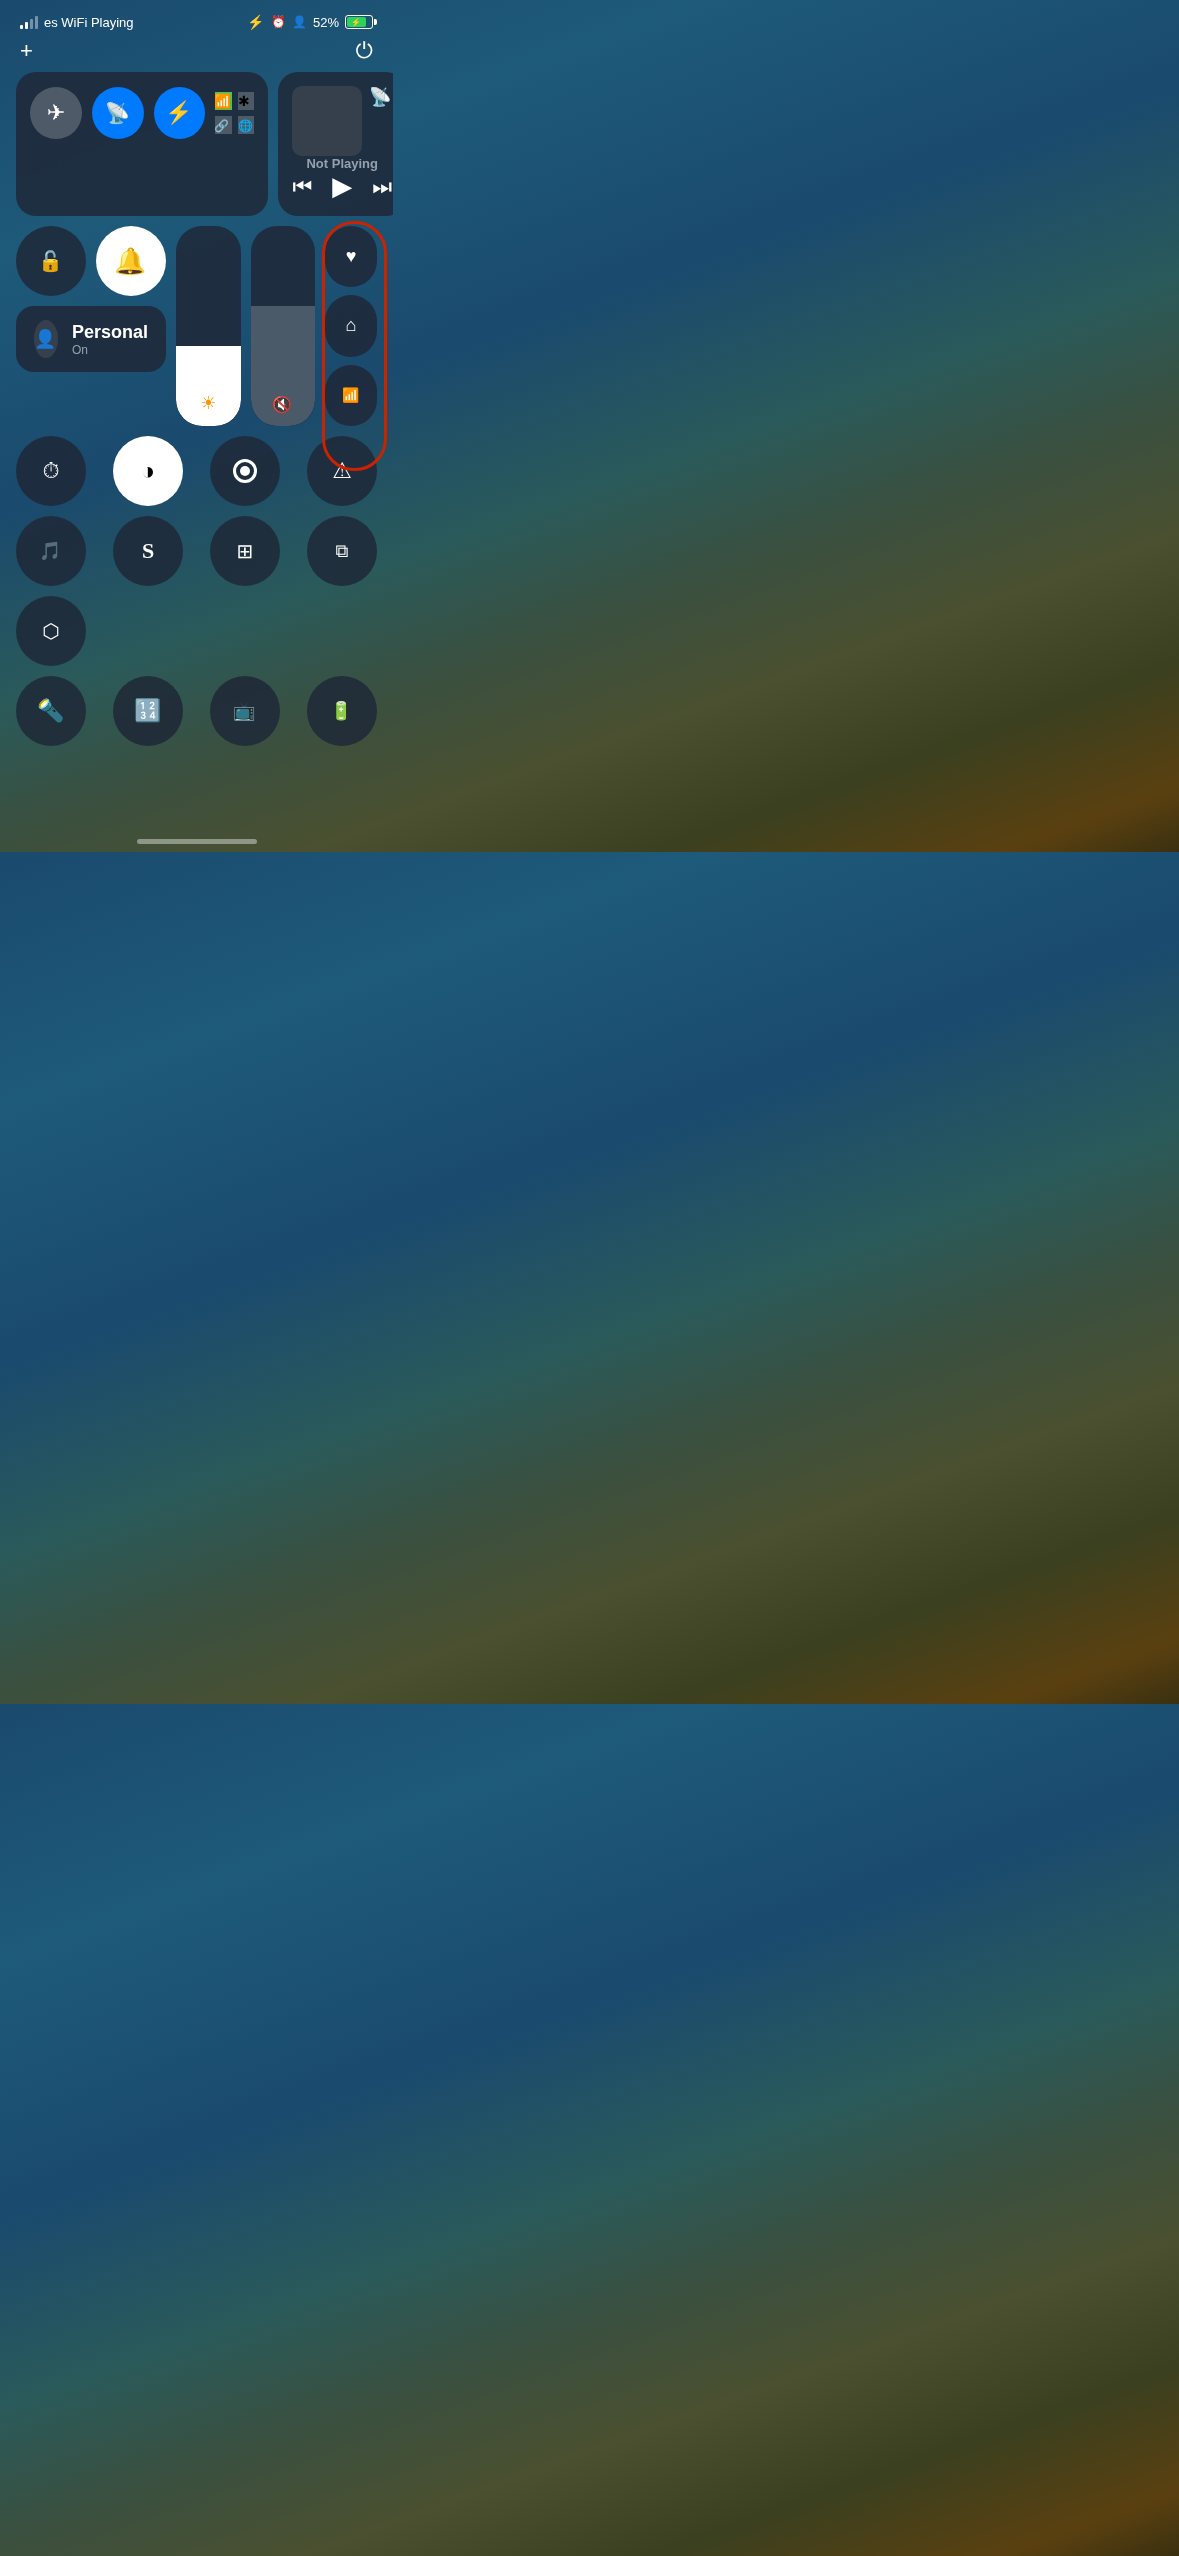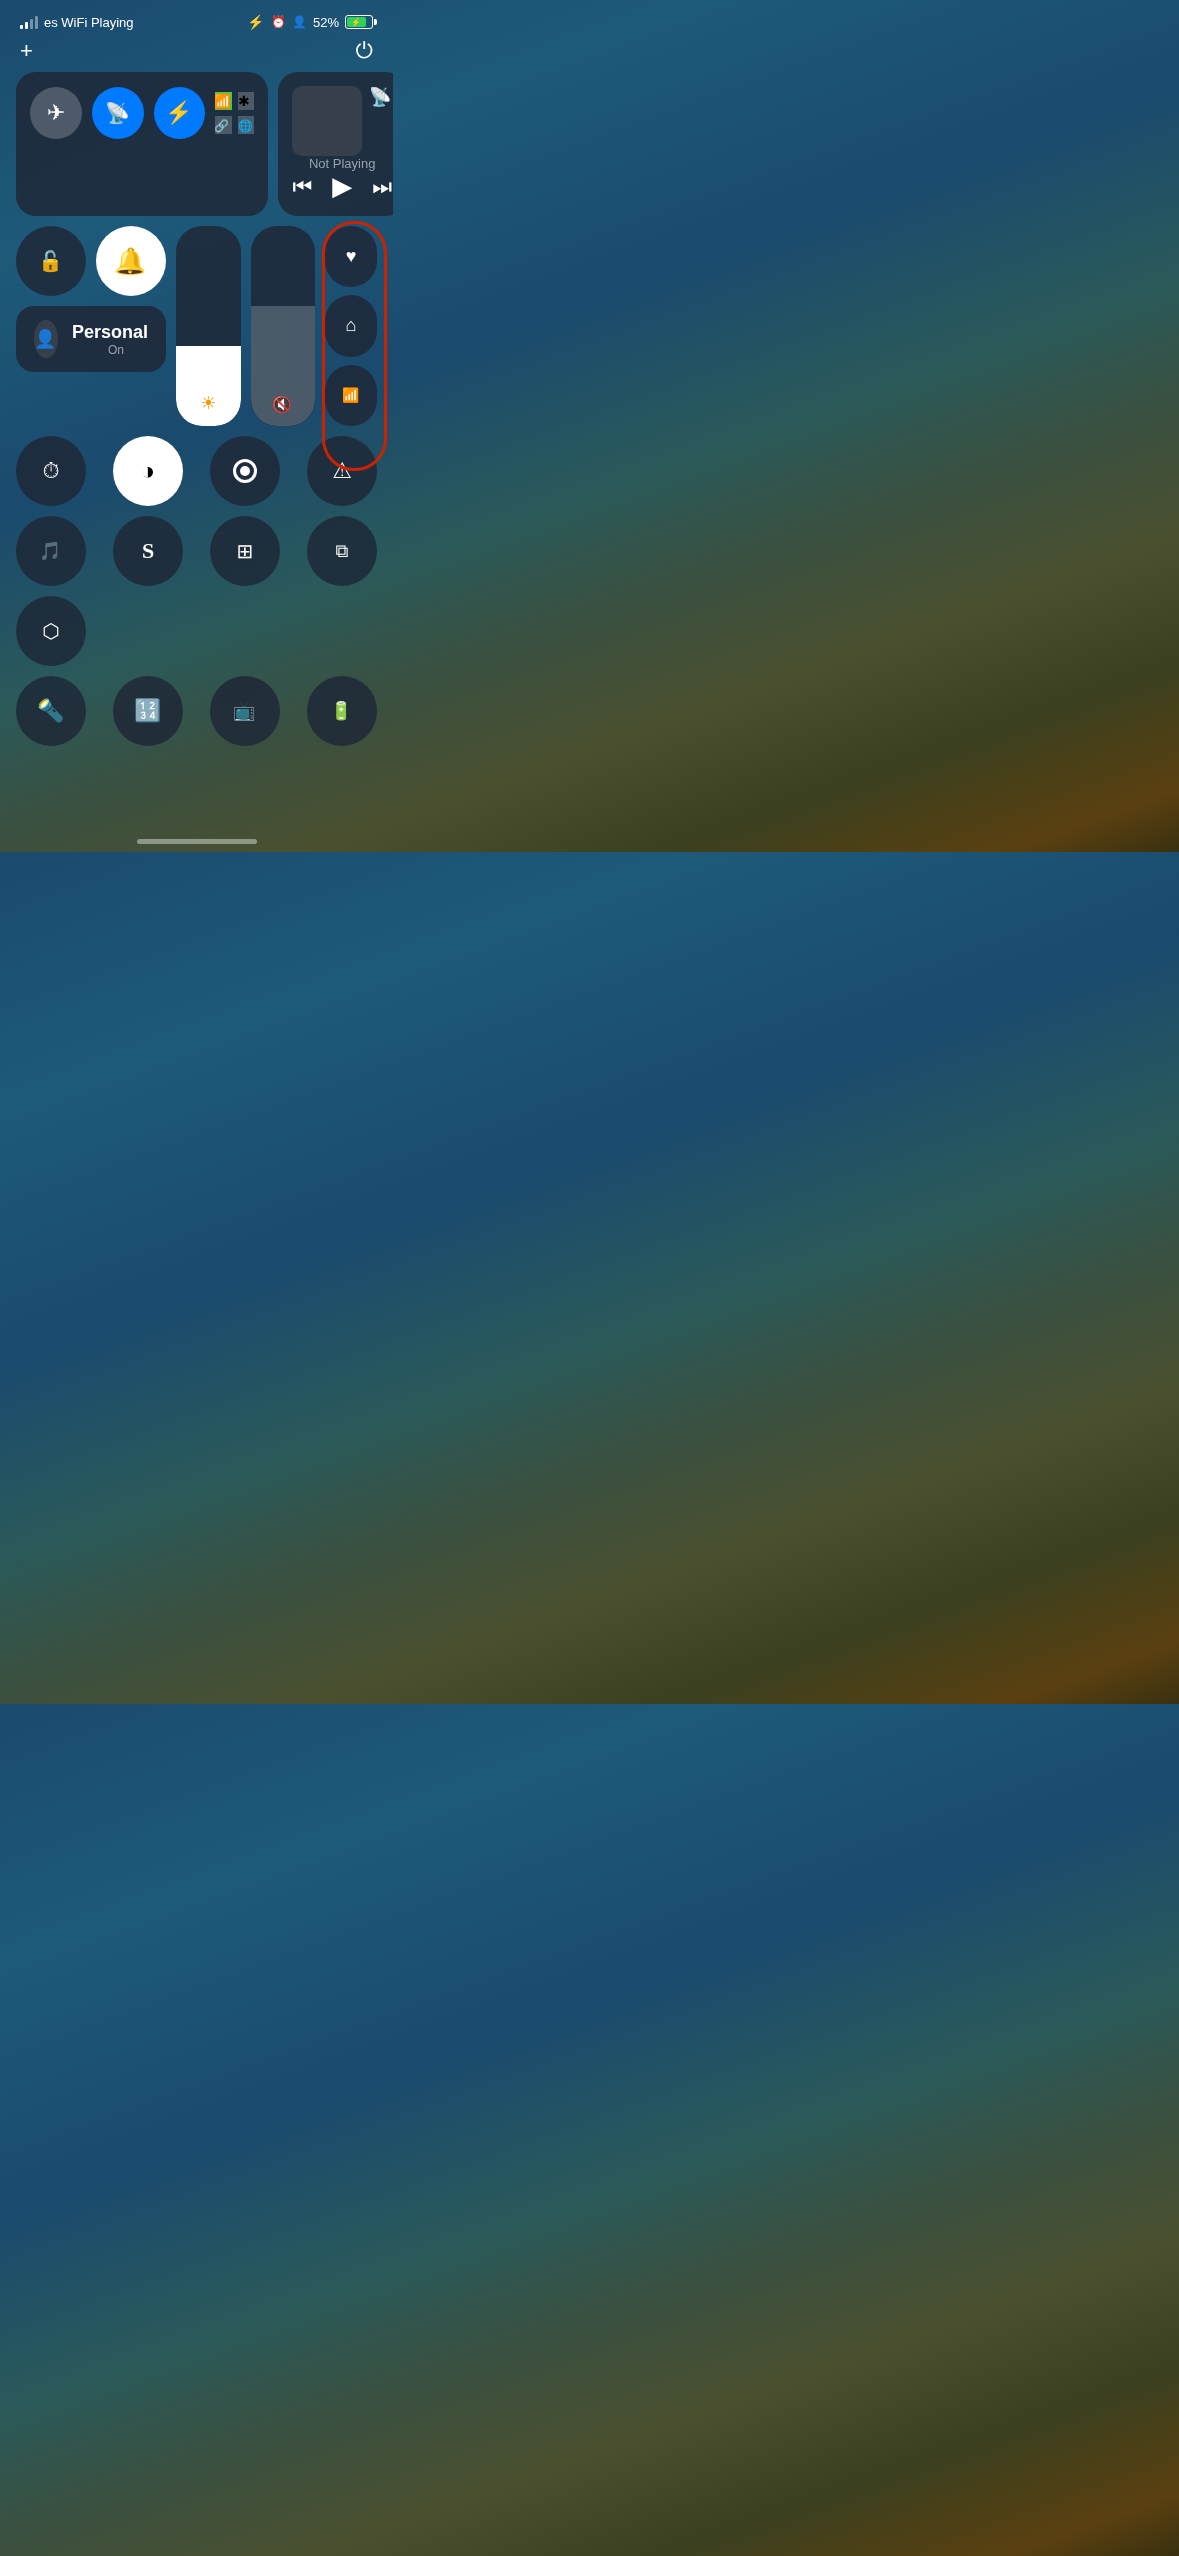--- a/index.html
+++ b/index.html
@@ -202,21 +202,21 @@
       position: absolute;
       top: 14px;
       right: 14px;
       color: white;
       font-size: 18px;
     }
 
     .not-playing-text {
       color: rgba(180, 190, 200, 0.8);
       font-size: 13px;
-      font-weight: 400;
+      font-weight: 700;
       text-align: center;
     }
 
     .media-controls {
       display: flex;
       gap: 20px;
       align-items: center;
     }
 
     .media-btn {
@@ -284,21 +284,20 @@
 
     .hotspot-title {
       color: white;
       font-size: 18px;
       font-weight: 600;
     }
 
     .hotspot-status {
       color: rgba(180, 190, 200, 0.8);
       font-size: 12px;
-      margin-left: 36px;
     }
 
     .slider-vertical {
       width: 52px;
       border-radius: 26px;
       background: rgba(30, 40, 55, 0.85);
       backdrop-filter: blur(20px);
       display: flex;
       align-items: flex-end;
       justify-content: center;

